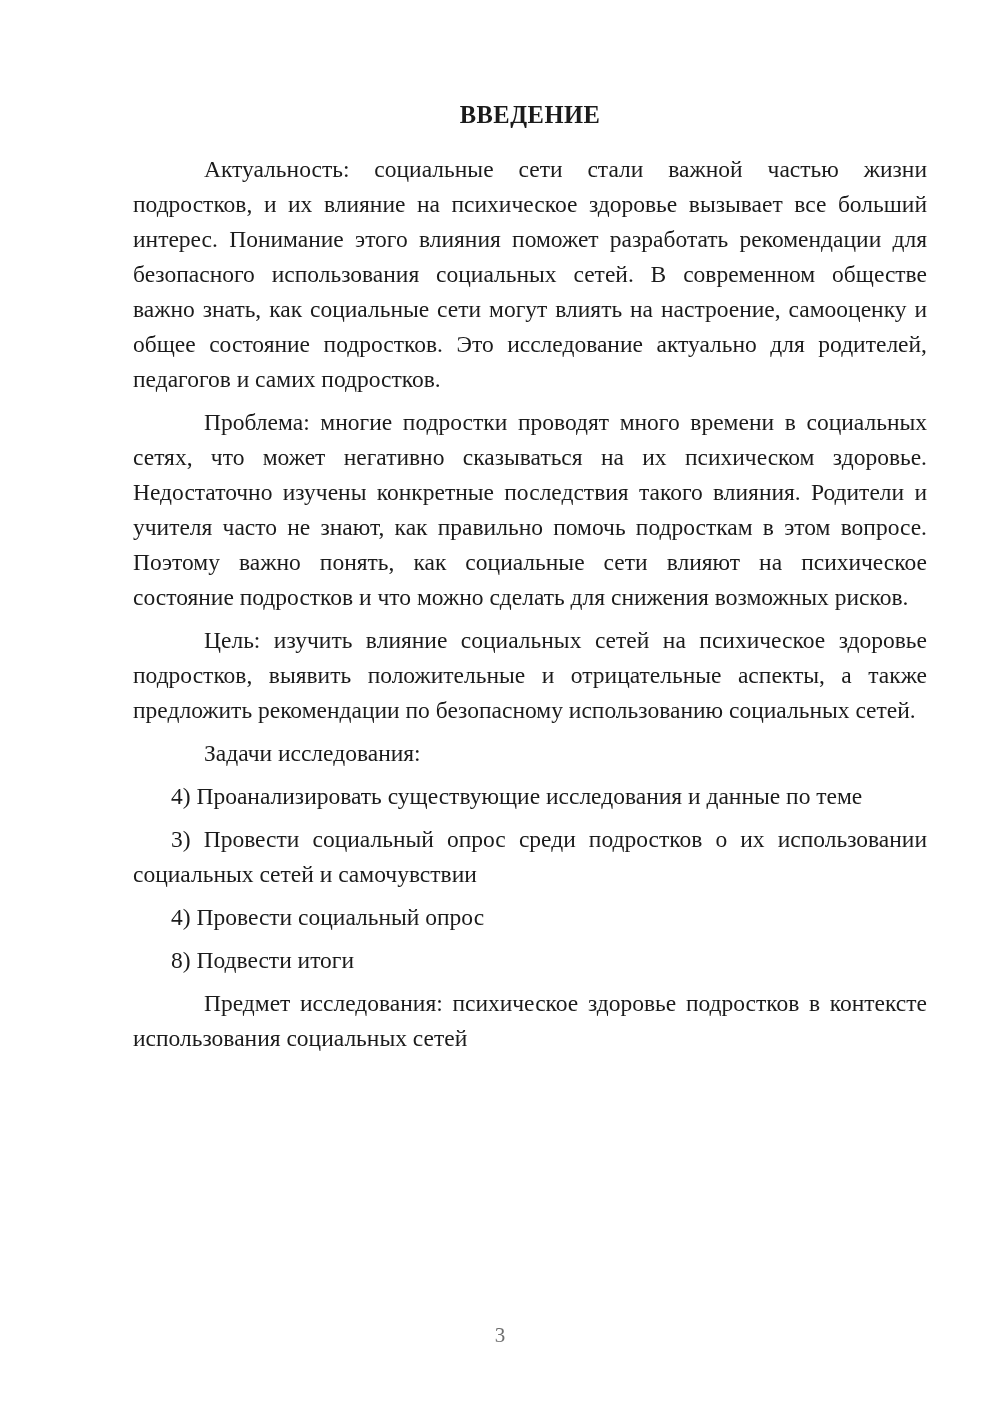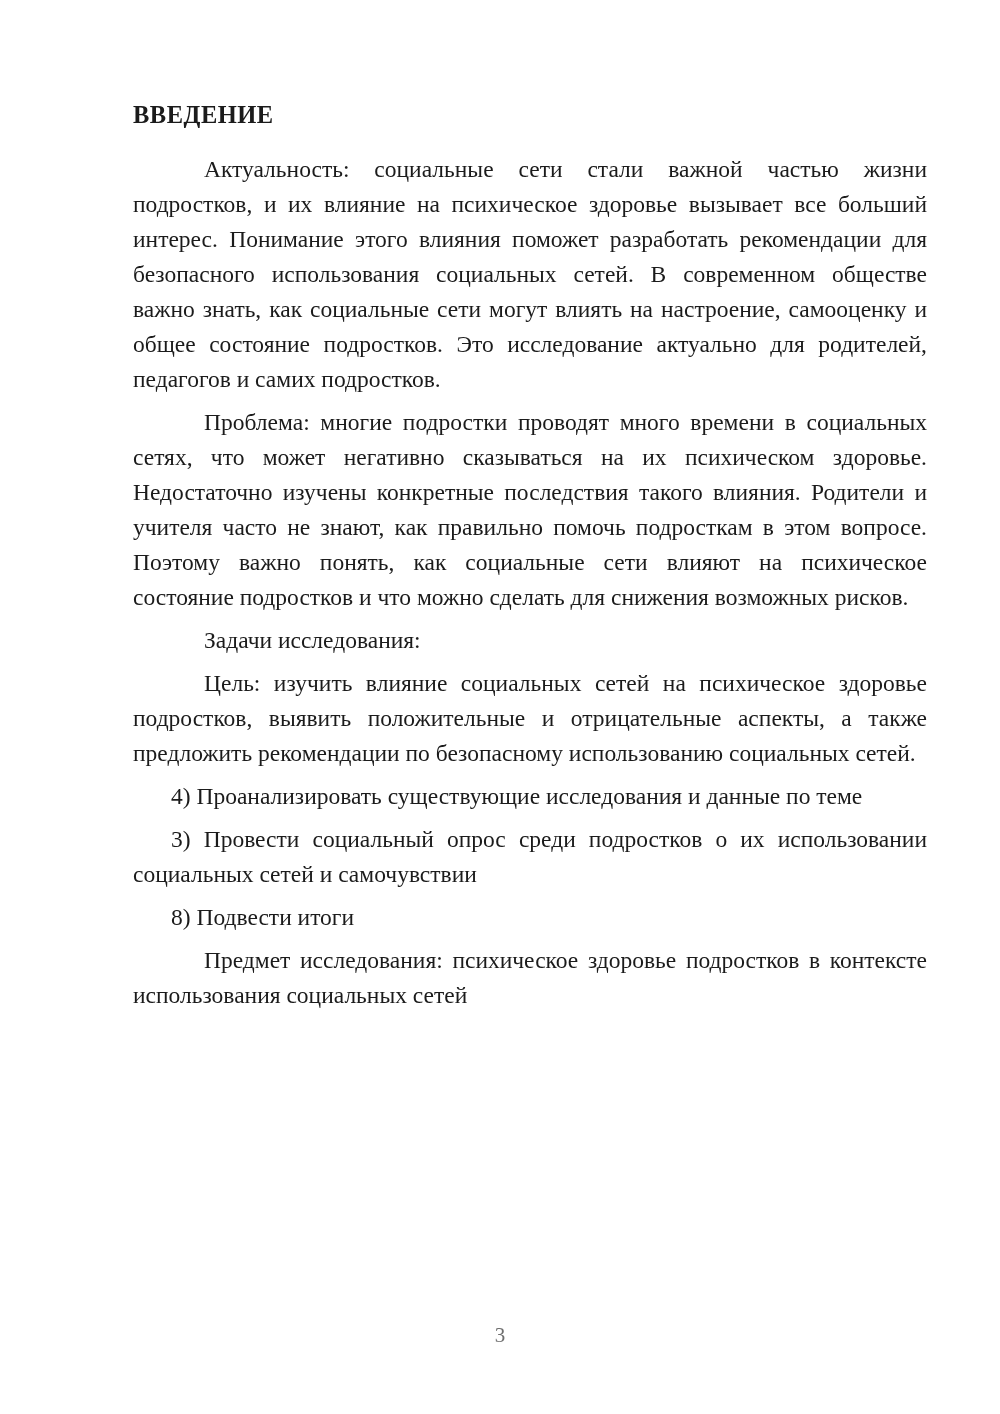--- a/index.html
+++ b/index.html
@@ -19,20 +19,21 @@
   .content {
     position: absolute;
     left: 133px;
     top: 99px;
     width: 794px;
   }
   .doc-title {
     font-size: 24.5px;
     line-height: 31px;
     font-weight: bold;
+    text-align: center;
     margin: 0 0 22px 0;
     letter-spacing: 0.5px;
   }
   .para {
     font-size: 23.5px;
     line-height: 35px;
     text-align: justify;
     margin: 0 0 8px 0;
   }
   .para.first-indent {
@@ -57,29 +58,30 @@
 
 <div class="page">
   <div class="content">
 
     <h1 class="doc-title">ВВЕДЕНИЕ</h1>
 
     <p class="para first-indent">Актуальность: социальные сети стали важной частью жизни подростков, и их влияние на психическое здоровье вызывает все больший интерес. Понимание этого влияния поможет разработать рекомендации для безопасного использования социальных сетей. В современном обществе важно знать, как социальные сети могут влиять на настроение, самооценку и общее состояние подростков. Это исследование актуально для родителей, педагогов и самих подростков.</p>
 
     <p class="para first-indent">Проблема: многие подростки проводят много времени в социальных сетях, что может негативно сказываться на их психическом здоровье. Недостаточно изучены конкретные последствия такого влияния. Родители и учителя часто не знают, как правильно помочь подросткам в этом вопросе. Поэтому важно понять, как социальные сети влияют на психическое состояние подростков и что можно сделать для снижения возможных рисков.</p>
 
+    <p class="para first-indent">Цель: изучить влияние социальных сетей на психическое здоровье подростков, выявить положительные и отрицательные аспекты, а также предложить рекомендации по безопасному использованию социальных сетей.</p>
+
     <p class="para first-indent">Задачи исследования:</p>
-
-    <p class="para first-indent">Цель: изучить влияние социальных сетей на психическое здоровье подростков, выявить положительные и отрицательные аспекты, а также предложить рекомендации по безопасному использованию социальных сетей.</p>
 
 
     <p class="para task-indent">4) Проанализировать существующие исследования и данные по теме</p>
 
     <p class="para task-indent">3) Провести социальный опрос среди подростков о их использовании социальных сетей и самочувствии</p>
 
+    <p class="para task-indent">4) Провести социальный опрос</p>
 
     <p class="para task-indent">8) Подвести итоги</p>
 
 
     <p class="para first-indent">Предмет исследования: психическое здоровье подростков в контексте использования социальных сетей</p>
 
   </div>
 
   <div class="page-number">3</div>
 </div>

